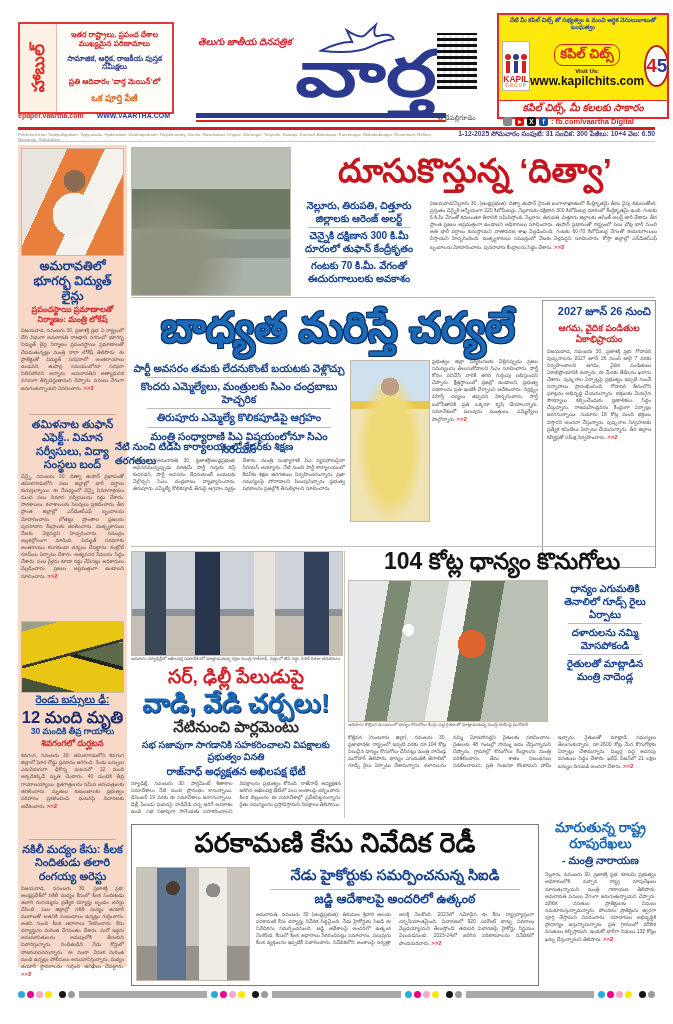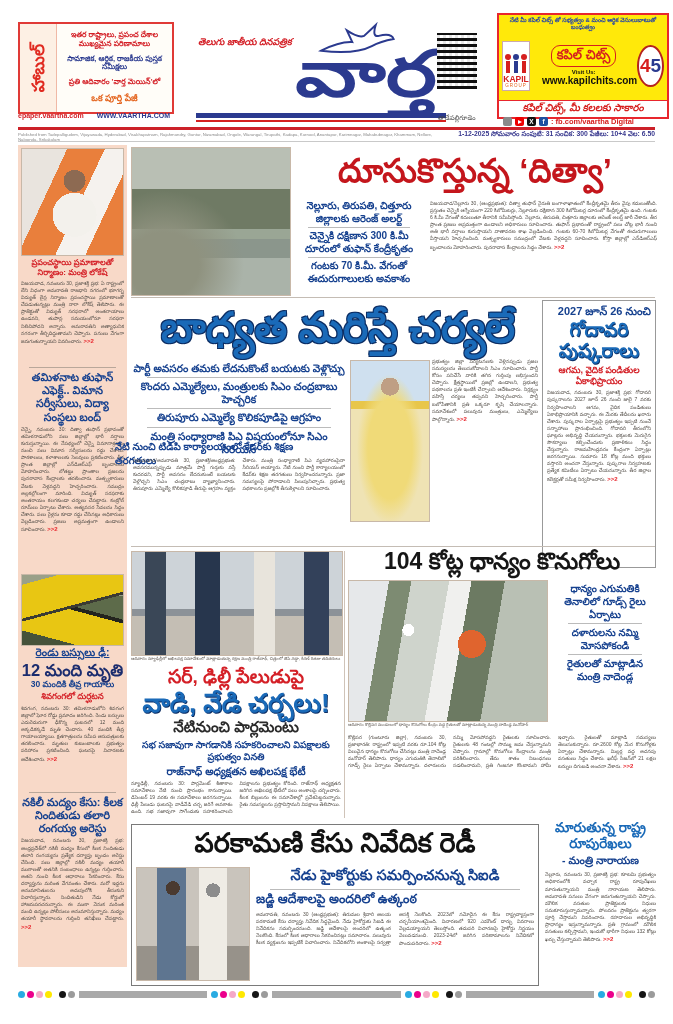--- a/index.html
+++ b/index.html
@@ -34,21 +34,21 @@
   .kapil-top{color:#1c3fae;font-size:6px;font-weight:bold;text-align:center;padding:2px 1px 0 1px;line-height:1.2;}
   .kapil-mid{flex:1;display:flex;align-items:center;justify-content:space-between;padding:1px 3px;}
   .kapil-logo{width:37px;height:48px;background:#fff;border:1px solid #caa;display:flex;flex-direction:column;
               align-items:center;justify-content:flex-end;}
   .kapil-brand{color:#d6201f;font-weight:900;font-size:8.5px;line-height:1;}
   .kapil-brand-sub{color:#e4631c;font-size:4.5px;letter-spacing:1px;line-height:1.4;}
   .kapil-cen{flex:1;text-align:center;}
   .kapil-name{color:#d6201f;font-size:13px;font-weight:900;background:#fff200;border:1px solid #d6201f;
               border-radius:9px;display:inline-block;padding:1px 5px;}
   .kapil-visit{font-size:6px;font-weight:bold;color:#111;margin-top:2px;}
-  .kapil-site{font-size:10px;font-weight:900;color:#111;padding-left:12px;}
+  .kapil-site{font-size:12px;font-weight:900;color:#111;}
   .badge45{width:38px;height:38px;border-radius:50%;background:#fff;border:2px solid #b5231f;
            display:flex;align-items:center;justify-content:center;font-size:19px;font-weight:900;color:#d6201f;}
   .badge45 span{color:#2b3a8f;}
   .kapil-bot{background:#fff;border-top:1px solid #e8262d;color:#d6201f;font-size:10px;font-weight:900;
              font-style:italic;text-align:center;padding:1px 0;}
   .social{left:503px;top:117px;display:flex;align-items:center;gap:3px;}
   .sicon{width:9px;height:9px;display:inline-flex;align-items:center;justify-content:center;
          font-size:6.5px;font-weight:bold;color:#fff;border-radius:2px;}
   .si-pr{background:#8a8a8a;} .si-yt{background:#e00;} .si-x{background:#111;} .si-fb{background:#1d4fa0;}
   .yt-tri{width:0;height:0;border-left:4px solid #fff;border-top:2.5px solid transparent;border-bottom:2.5px solid transparent;}
@@ -149,21 +149,21 @@
   .par-box{left:131px;top:824px;width:408px;height:162px;border:1.5px solid #7a7a7a;box-sizing:border-box;padding:3px 4px;}
   .par-head{color:#121212;font-size:27px;font-weight:900;text-align:center;white-space:nowrap;}
   .par-row{display:flex;gap:6px;margin-top:2px;}
   .ph-par{width:112px;height:112px;flex:none;background:
      radial-gradient(circle at 32% 18%,#4a3a30 0 7px,transparent 7px),
      radial-gradient(circle at 68% 20%,#8c8c8c 0 7px,transparent 7px),
      linear-gradient(90deg,transparent 0 18%,#5e7590 18% 44%,transparent 44% 55%,#efece5 55% 80%,transparent 80%),
      linear-gradient(#c9c4bc 0 70%,#97928a 70%);}
   .par-right{flex:1;}
   .par-s1{color:#16418f;font-size:14.5px;font-weight:bold;text-align:center;}
-  .par-s2{color:#16418f;font-size:12.5px;font-weight:bold;}
+  .par-s2{color:#16418f;font-size:12.5px;font-weight:bold;text-align:center;}
   .par-body{height:76px;column-count:2;column-gap:8px;margin-top:2px;}
 
   
   .vline{width:1px;background:#cfc3b8;}
   .hline{height:1px;background:#c4bcb4;}
 
   
   .regstrip{left:18px;top:990px;width:637px;height:9px;display:flex;align-items:center;gap:4px;}
   .dots{display:flex;align-items:center;gap:2px;}
   .dot{width:7px;height:7px;border-radius:50%;}
@@ -242,20 +242,21 @@
     <span class="social-txt">: fb.com/vaartha Digital</span>
   </div>
 
   <div class="abs redrule"></div>
   <div class="abs published">Published from Tadepalligudem, Vijayawada, Hyderabad, Visakhapatnam, Rajahmundry, Guntur, Nizamabad, Ongole, Warangal, Tirupathi, Kadapa, Kurnool, Anantapur, Karimnagar, Mahabubnagar, Khammam, Nellore, Nalgonda, Srikakulam</div>
   <div class="abs dateline">1-12-2025 సోమవారం సంపుటి: 31 సంచిక: 300 పేజీలు: 10+4 వెల: 6.50</div>
   <div class="abs grayrule"></div>
 
   <div class="abs leftcol">
     <div class="photo ph-lokesh"></div>
+    <div class="l-h1 ctr">అమరావతిలో భూగర్భ విద్యుత్ లైన్లు</div>
     <div class="l-sub ctr">ప్రపంచస్థాయి ప్రమాణాలతో నిర్మాణం: మంత్రి లోకేష్</div>
     <div class="body jst" style="height:84px;">
       <span>విజయవాడ, నవంబరు 30, ప్రజాశక్తి ప్రభ: ఏ రాష్ట్రంలో లేని విధంగా అమరావతి రాజధాని నగరంలో భూగర్భ విద్యుత్ లైన్ల నిర్మాణం ప్రపంచస్థాయి ప్రమాణాలతో చేపడుతున్నట్లు మంత్రి నారా లోకేష్ తెలిపారు. ఈ ప్రాజెక్టుతో విద్యుత్ సరఫరాలో అంతరాయాలు ఉండవని, తుపాన్ల సమయంలోనూ సరఫరా నిలిచిపోదని అన్నారు. అమరావతిని అత్యాధునిక నగరంగా తీర్చిదిద్దుతామని చెప్పారు. పనులు వేగంగా జరుగుతున్నాయని వివరించారు.</span> <span class="jump">&gt;&gt;2</span>
     </div>
     <hr class="hr1">
     <div class="l-h2 ctr">తమిళనాట తుఫాన్ ఎఫెక్ట్.. విమాన సర్వీసులు, విద్యా సంస్థలు బంద్</div>
     <div class="body jst" style="height:148px;">
       <span>చెన్నై, నవంబరు 30: దిత్వా తుఫాన్ ప్రభావంతో తమిళనాడులోని పలు జిల్లాల్లో భారీ వర్షాలు కురుస్తున్నాయి. ఈ నేపథ్యంలో చెన్నై విమానాశ్రయం నుంచి పలు విమాన సర్వీసులను రద్దు చేశారు. పాఠశాలలు, కళాశాలలకు సెలవులు ప్రకటించారు. తీర ప్రాంత జిల్లాల్లో ఎన్‌డిఆర్‌ఎఫ్ బృందాలను మోహరించారు. లోతట్టు ప్రాంతాల ప్రజలను పునరావాస కేంద్రాలకు తరలించారు. మత్స్యకారులు వేటకు వెళ్లవద్దని హెచ్చరించారు. సముద్రం అల్లకల్లోలంగా మారింది. విద్యుత్ సరఫరాకు అంతరాయం కలగకుండా చర్యలు చేపట్టారు. కంట్రోల్ రూమ్‌లు ఏర్పాటు చేశారు. అత్యవసర సేవలను సిద్ధం చేశారు. పలు రైళ్లను కూడా రద్దు చేసినట్లు అధికారులు వెల్లడించారు. ప్రజలు అప్రమత్తంగా ఉండాలని సూచించారు.</span> <span class="jump">&gt;&gt;2</span>
     </div>
     <div class="photo ph-buses"></div>
@@ -301,21 +302,20 @@
   <div class="abs body jst cm-bodyR">
     <span>ప్రభుత్వం జిల్లా పర్యటనలకు వెళ్లినప్పుడు ప్రజల సమస్యలను తెలుసుకోవాలని సిఎం సూచించారు. పార్టీ కోసం పనిచేసే వారికి తగిన గుర్తింపు లభిస్తుందని చెప్పారు. క్షేత్రస్థాయిలో ప్రజల్లో ఉండాలని, ప్రభుత్వ పథకాలను ప్రతి ఇంటికీ చేర్చాలని ఆదేశించారు. నిర్లక్ష్యం వహిస్తే చర్యలు తప్పవని హెచ్చరించారు. పార్టీ బలోపేతానికి ప్రతి ఒక్కరూ కృషి చేయాలన్నారు. సమావేశంలో పలువురు మంత్రులు, ఎమ్మెల్యేలు పాల్గొన్నారు.</span> <span class="jump">&gt;&gt;2</span>
   </div>
   <div class="abs cm-sub5">నేటి నుంచి టిడిపి కార్యాలయంలో కేడర్‌కు శిక్షణ తరగతులు</div>
   <div class="abs body jst cm-cols">
     <span>విజయవాడ/అమరావతి 30, ప్రజాశక్తి/ఆంధ్రప్రభుత: అవసరమున్నప్పుడు మాత్రమే పార్టీ గుర్తుకు వస్తే కుదరదని, పార్టీ అవసరం లేదనుకుంటే బయటకు వెళ్లొచ్చని సిఎం చంద్రబాబు వ్యాఖ్యానించారు. తిరుపూరు ఎమ్మెల్యే కొలికపూడి తీరుపై ఆగ్రహం వ్యక్తం చేశారు. మంత్రి సంధ్యారాణి పిఎ వ్యవహారంపైనా సీరియస్ అయ్యారు. నేటి నుంచి పార్టీ కార్యాలయంలో కేడర్‌కు శిక్షణ తరగతులు నిర్వహించనున్నారు. ప్రజా సమస్యలపై పోరాడాలని పిలుపునిచ్చారు. ప్రభుత్వ పథకాలను ప్రజల్లోకి తీసుకెళ్లాలని సూచించారు.</span>
   </div>
 
   <div class="abs god-box">
     <div class="god-kicker">2027 జూన్ 26 నుంచి</div>
-    <div class="god-head">గోదావరి పుష్కరాలు</div>
     <div class="god-sub">ఆగమ, వైదిక పండితుల ఏకాభిప్రాయం</div>
     <div class="body jst god-body">
       <span>విజయవాడ, నవంబరు 30, ప్రజాశక్తి ప్రభ: గోదావరి పుష్కరాలను 2027 జూన్ 26 నుంచి జులై 7 వరకు నిర్వహించాలని ఆగమ, వైదిక పండితులు ఏకాభిప్రాయానికి వచ్చారు. ఈ మేరకు తేదీలను ఖరారు చేశారు. పుష్కరాల ఏర్పాట్లపై ప్రభుత్వం ఇప్పటి నుంచే సన్నాహాలు ప్రారంభించింది. గోదావరి తీరంలోని ఘాట్లను అభివృద్ధి చేయనున్నారు. భక్తులకు మెరుగైన సౌకర్యాలు కల్పించేందుకు ప్రణాళికలు సిద్ధం చేస్తున్నారు. రాజమహేంద్రవరం కేంద్రంగా ఏర్పాట్లు జరగనున్నాయి. సుమారు 18 కోట్ల మంది భక్తులు వస్తారని అంచనా వేస్తున్నారు. పుష్కరాల నిర్వహణకు ప్రత్యేక కమిటీలు ఏర్పాటు చేయనున్నారు. తీర జిల్లాల కలెక్టర్లతో సమీక్ష నిర్వహించారు.</span> <span class="jump">&gt;&gt;2</span>
     </div>
   </div>
   <div class="abs hline" style="left:131px;top:546px;width:524px;"></div>
 
   <div class="abs photo ph-parl"></div>
   <div class="abs parl-cap">ఆదివారం న్యూఢిల్లీలో అఖిలపక్ష సమావేశంలో మాట్లాడుతున్న రక్షణ మంత్రి రాజ్‌నాథ్, చిత్రంలో జెపి నడ్డా, కిరణ్ రిజిజు తదితరులు</div>
   <div class="abs parl-head">వాడి, వేడి చర్చలు!</div>

